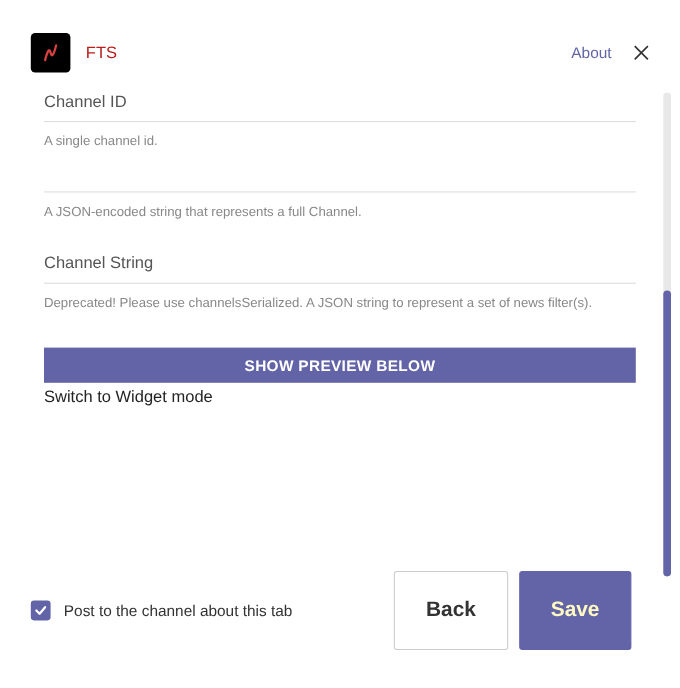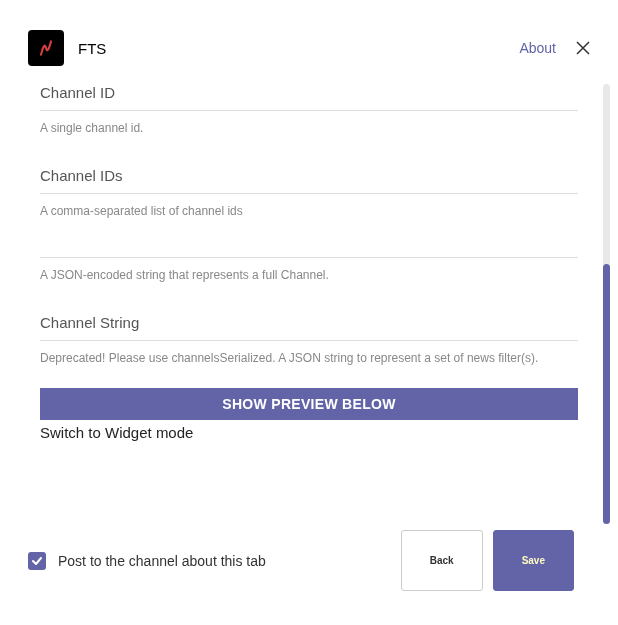--- a/index.html
+++ b/index.html
@@ -30,21 +30,21 @@
       justify-content: center;
       margin-right: 14px;
       flex-shrink: 0;
     }
     .app-icon svg {
       width: 20px;
       height: 20px;
     }
     .app-title {
       font-size: 15px;
-      color: #000000;
+      color: #b91c1c;
       font-weight: 400;
       flex: 1;
     }
     .about-link {
       color: #6264a7;
       font-size: 14px;
       margin-right: 20px;
       cursor: pointer;
     }
     .close-btn {
@@ -170,21 +170,21 @@
     .checkbox-label {
       font-size: 14px;
       color: #333;
     }
     .footer-buttons {
       display: flex;
       gap: 10px;
     }
     .btn {
       padding: 24px 28px;
-      font-size: 10px;
+      font-size: 19px;
       border-radius: 3px;
       cursor: pointer;
       font-family: inherit;
       font-weight: 600;
     }
     .btn-back {
       background: #fff;
       border: 1px solid #ccc;
       color: #333;
     }
@@ -214,32 +214,27 @@
 
 <div class="content-wrapper">
   <div class="scroll-content">
 
     <div class="field-group">
       <div class="field-label">Channel ID</div>
       <div class="field-input-line"></div>
       <div class="field-description">A single channel id.</div>
     </div>
 
-    <div class="field-group">
-      <div class="field-label">Channel IDs</div>
-      <div class="field-input-line"></div>
-      <div class="field-description">A comma-separated list of channel ids</div>
-    </div>
 
     <div class="field-group">
       <div class="field-input-line"></div>
       <div class="field-description">A JSON-encoded string that represents a full Channel.</div>
     </div>
 
-    <div class="field-group" style="margin-bottom:15px">
+    <div class="field-group" style="margin-bottom:26px">
       <div class="field-label">Channel String</div>
       <div class="field-input-line"></div>
       <div class="field-description">Deprecated! Please use channelsSerialized. A JSON string to represent a set of news filter(s).</div>
     </div>
 
     <button class="preview-button">SHOW PREVIEW BELOW</button>
     <div class="switch-link">Switch to Widget mode</div>
   </div>
 
   <div class="scrollbar-track"></div>

